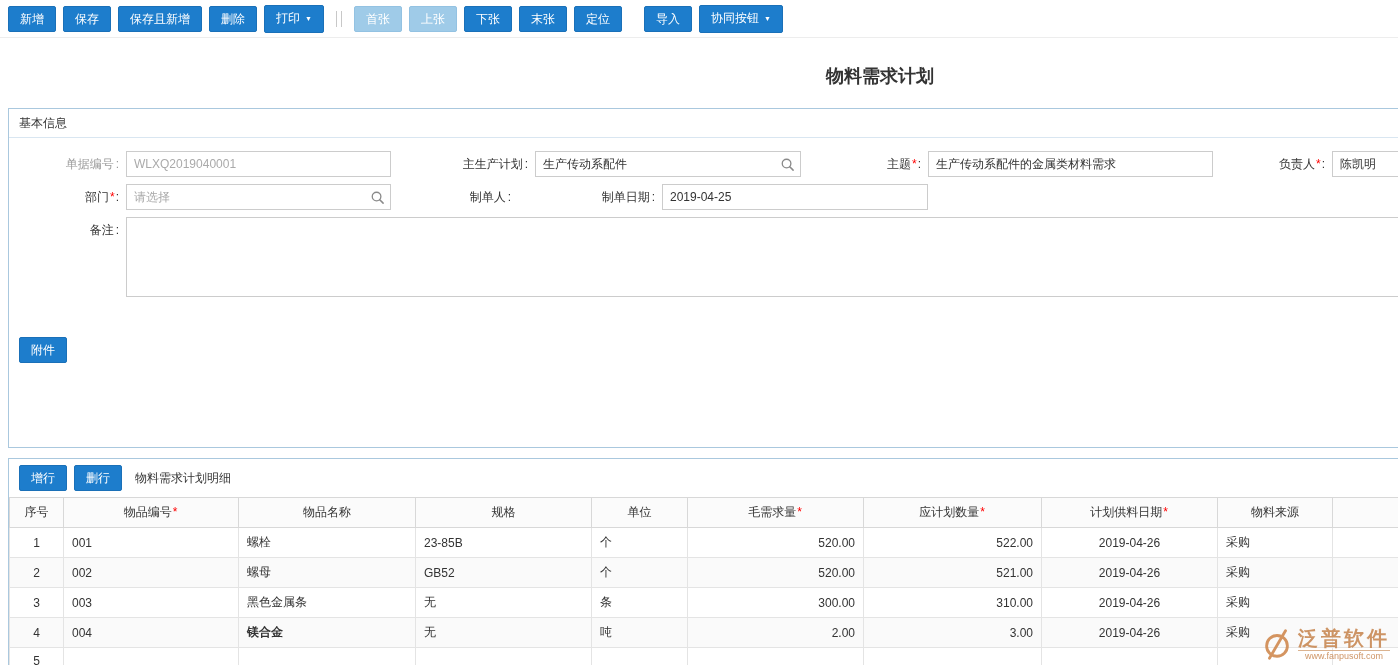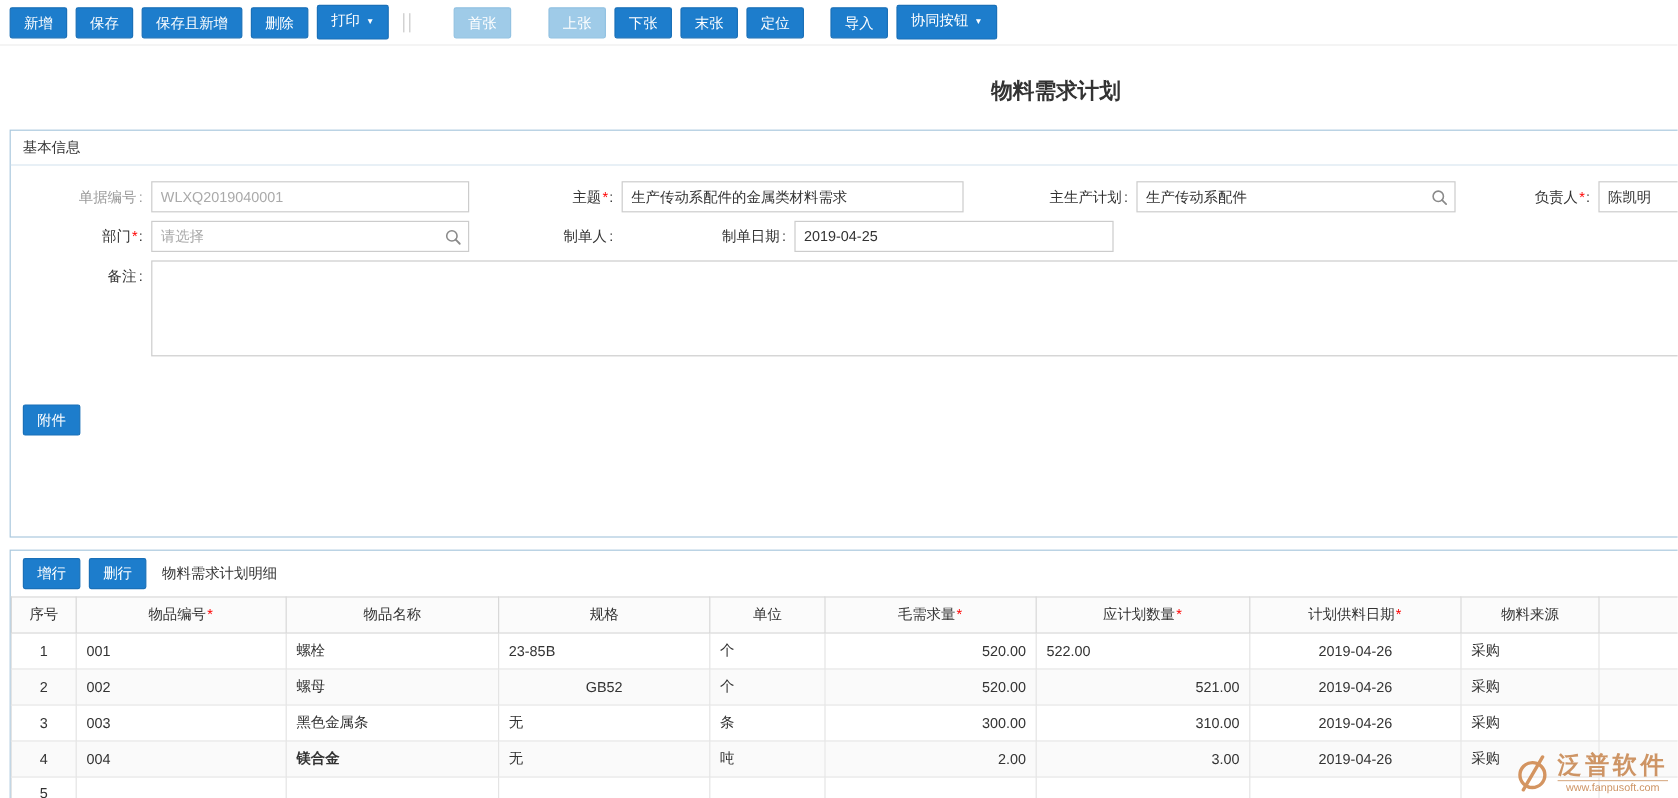--- a/index.html
+++ b/index.html
@@ -30,21 +30,21 @@
     border: 1px solid #1a70b8;
     color: #fff;
     font-size: 12px;
     font-family: inherit;
     padding: 5px 11px;
     border-radius: 2px;
     cursor: pointer;
     line-height: 14px;
     white-space: nowrap;
   }
-  .btn-light { background: #9fcbe8; border-color: #93c2e2; margin-left: 24px; }
+  .btn-light { background: #9fcbe8; border-color: #93c2e2; }
   .caret { font-size: 7px; margin-left: 5px; position: relative; top: -1px; }
   .tb-sep { display: inline-flex; align-items: center; margin: 0 3px; }
   .tb-sep i { display: inline-block; width: 1px; height: 16px; background: #c8c8c8; margin: 0 2px; }
   .tb-gap { display: inline-block; width: 8px; }
 
   
   .page-title {
     width: 1760px;
     text-align: center;
     font-size: 18px;
@@ -178,33 +178,33 @@
       <span>基本信息</span>
     </div>
 
     <div class="form-area">
 
       <div class="form-row">
         <div class="field f1">
           <label class="lbl lbl-muted"><span>单据编号</span><span class="req"></span><span>:</span></label>
           <input class="inp inp-disabled" readonly="" value="WLXQ2019040001" style="">
         </div>
-        <div class="field f2">
-          <label class="lbl"><span>主题</span><span class="req">*</span><span>:</span></label>
-          <input class="inp" value="生产传动系配件的金属类材料需求" style="">
-        </div>
         <div class="field f3">
           <label class="lbl"><span>主生产计划</span><span class="req"></span><span>:</span></label>
           <span class="inp-wrap">
             <input class="inp" value="生产传动系配件" style="">
             <svg class="search-ic" viewBox="0 0 16 16">
                 <circle cx="7" cy="7" r="4.6" fill="none" stroke="#8a8a8a" stroke-width="1.4"></circle>
                 <line x1="10.4" y1="10.4" x2="14" y2="14" stroke="#8a8a8a" stroke-width="1.6" stroke-linecap="round"></line>
               </svg>
           </span>
+        </div>
+        <div class="field f2">
+          <label class="lbl"><span>主题</span><span class="req">*</span><span>:</span></label>
+          <input class="inp" value="生产传动系配件的金属类材料需求" style="">
         </div>
         <div class="field f4">
           <label class="lbl"><span>负责人</span><span class="req">*</span><span>:</span></label>
           <input class="inp" value="陈凯明" style="">
         </div>
       </div>
 
       <div class="form-row">
         <div class="field f1">
           <label class="lbl"><span>部门</span><span class="req">*</span><span>:</span></label>
@@ -261,30 +261,30 @@
           </tr>
       </thead>
       <tbody>
           <tr>
             <td style="text-align: center;">1</td>
             <td style="text-align: left;">001</td>
             <td style="text-align: left;">螺栓</td>
             <td style="text-align: left;">23-85B</td>
             <td style="text-align: left;">个</td>
             <td style="text-align: right;">520.00</td>
-            <td style="">522.00</td>
+            <td style="text-align: right;">522.00</td>
             <td style="text-align: center;">2019-04-26</td>
             <td style="text-align: left;">采购</td>
             <td></td>
           </tr>
           <tr>
             <td style="text-align: center;">2</td>
             <td style="text-align: left;">002</td>
             <td style="text-align: left;">螺母</td>
-            <td style="text-align: center;">GB52</td>
+            <td style="text-align: left;">GB52</td>
             <td style="text-align: left;">个</td>
             <td style="text-align: right;">520.00</td>
             <td style="text-align: right;">521.00</td>
             <td style="text-align: center;">2019-04-26</td>
             <td style="text-align: left;">采购</td>
             <td></td>
           </tr>
           <tr>
             <td style="text-align: center;">3</td>
             <td style="text-align: left;">003</td>

